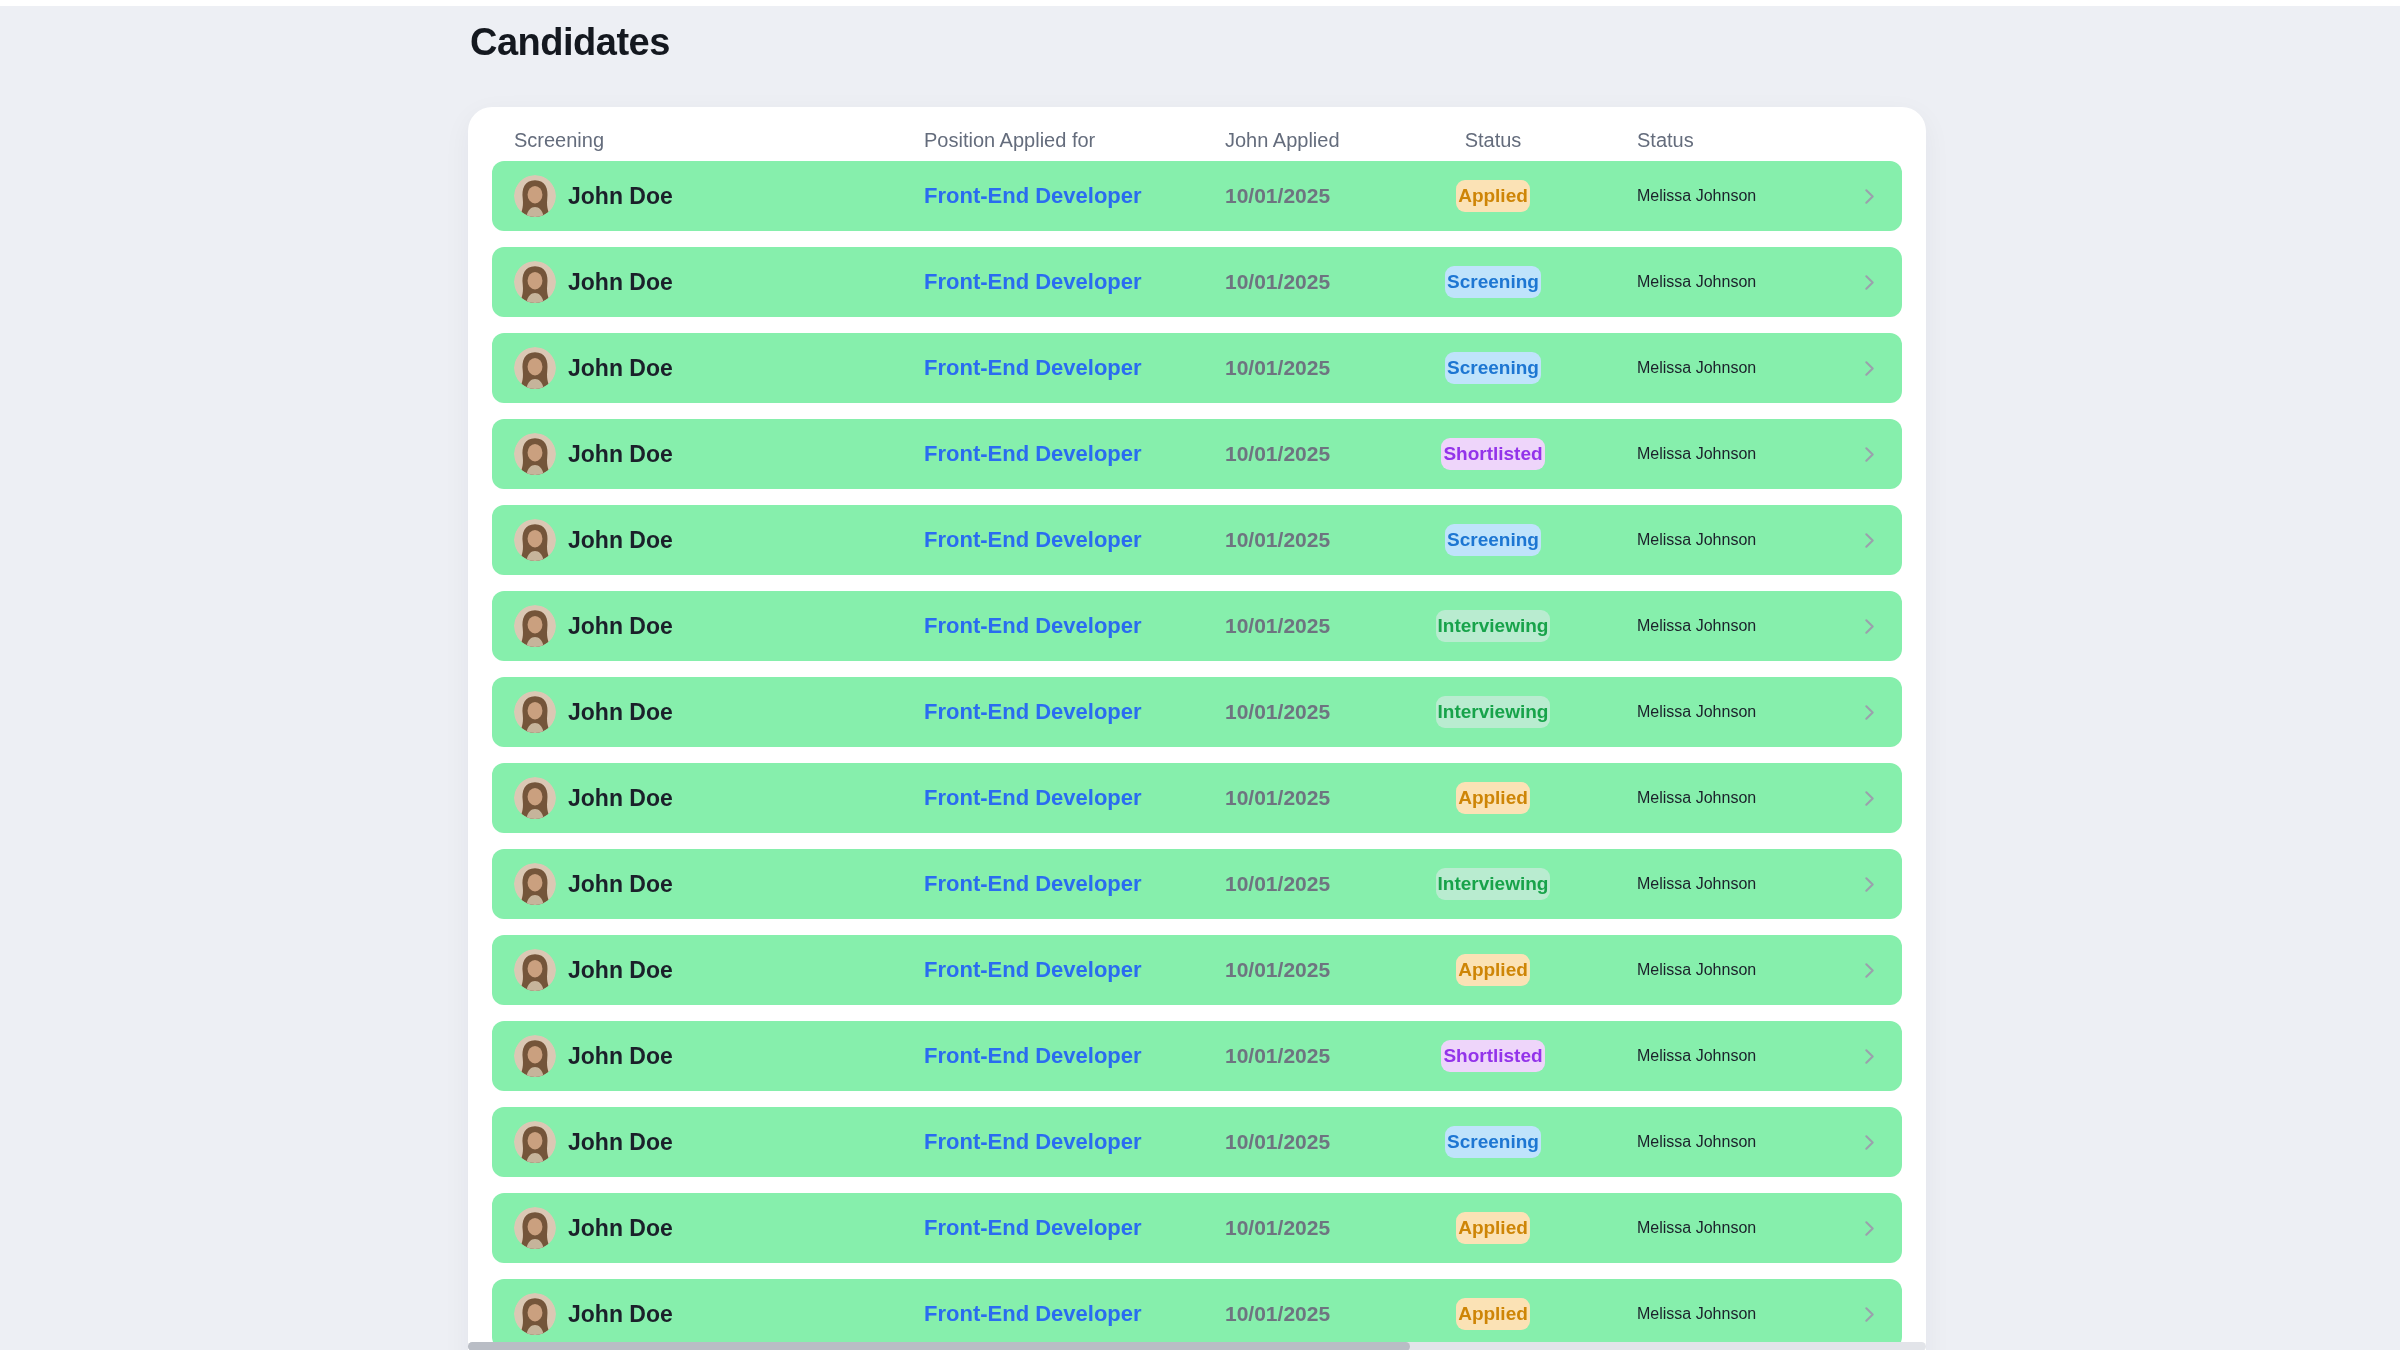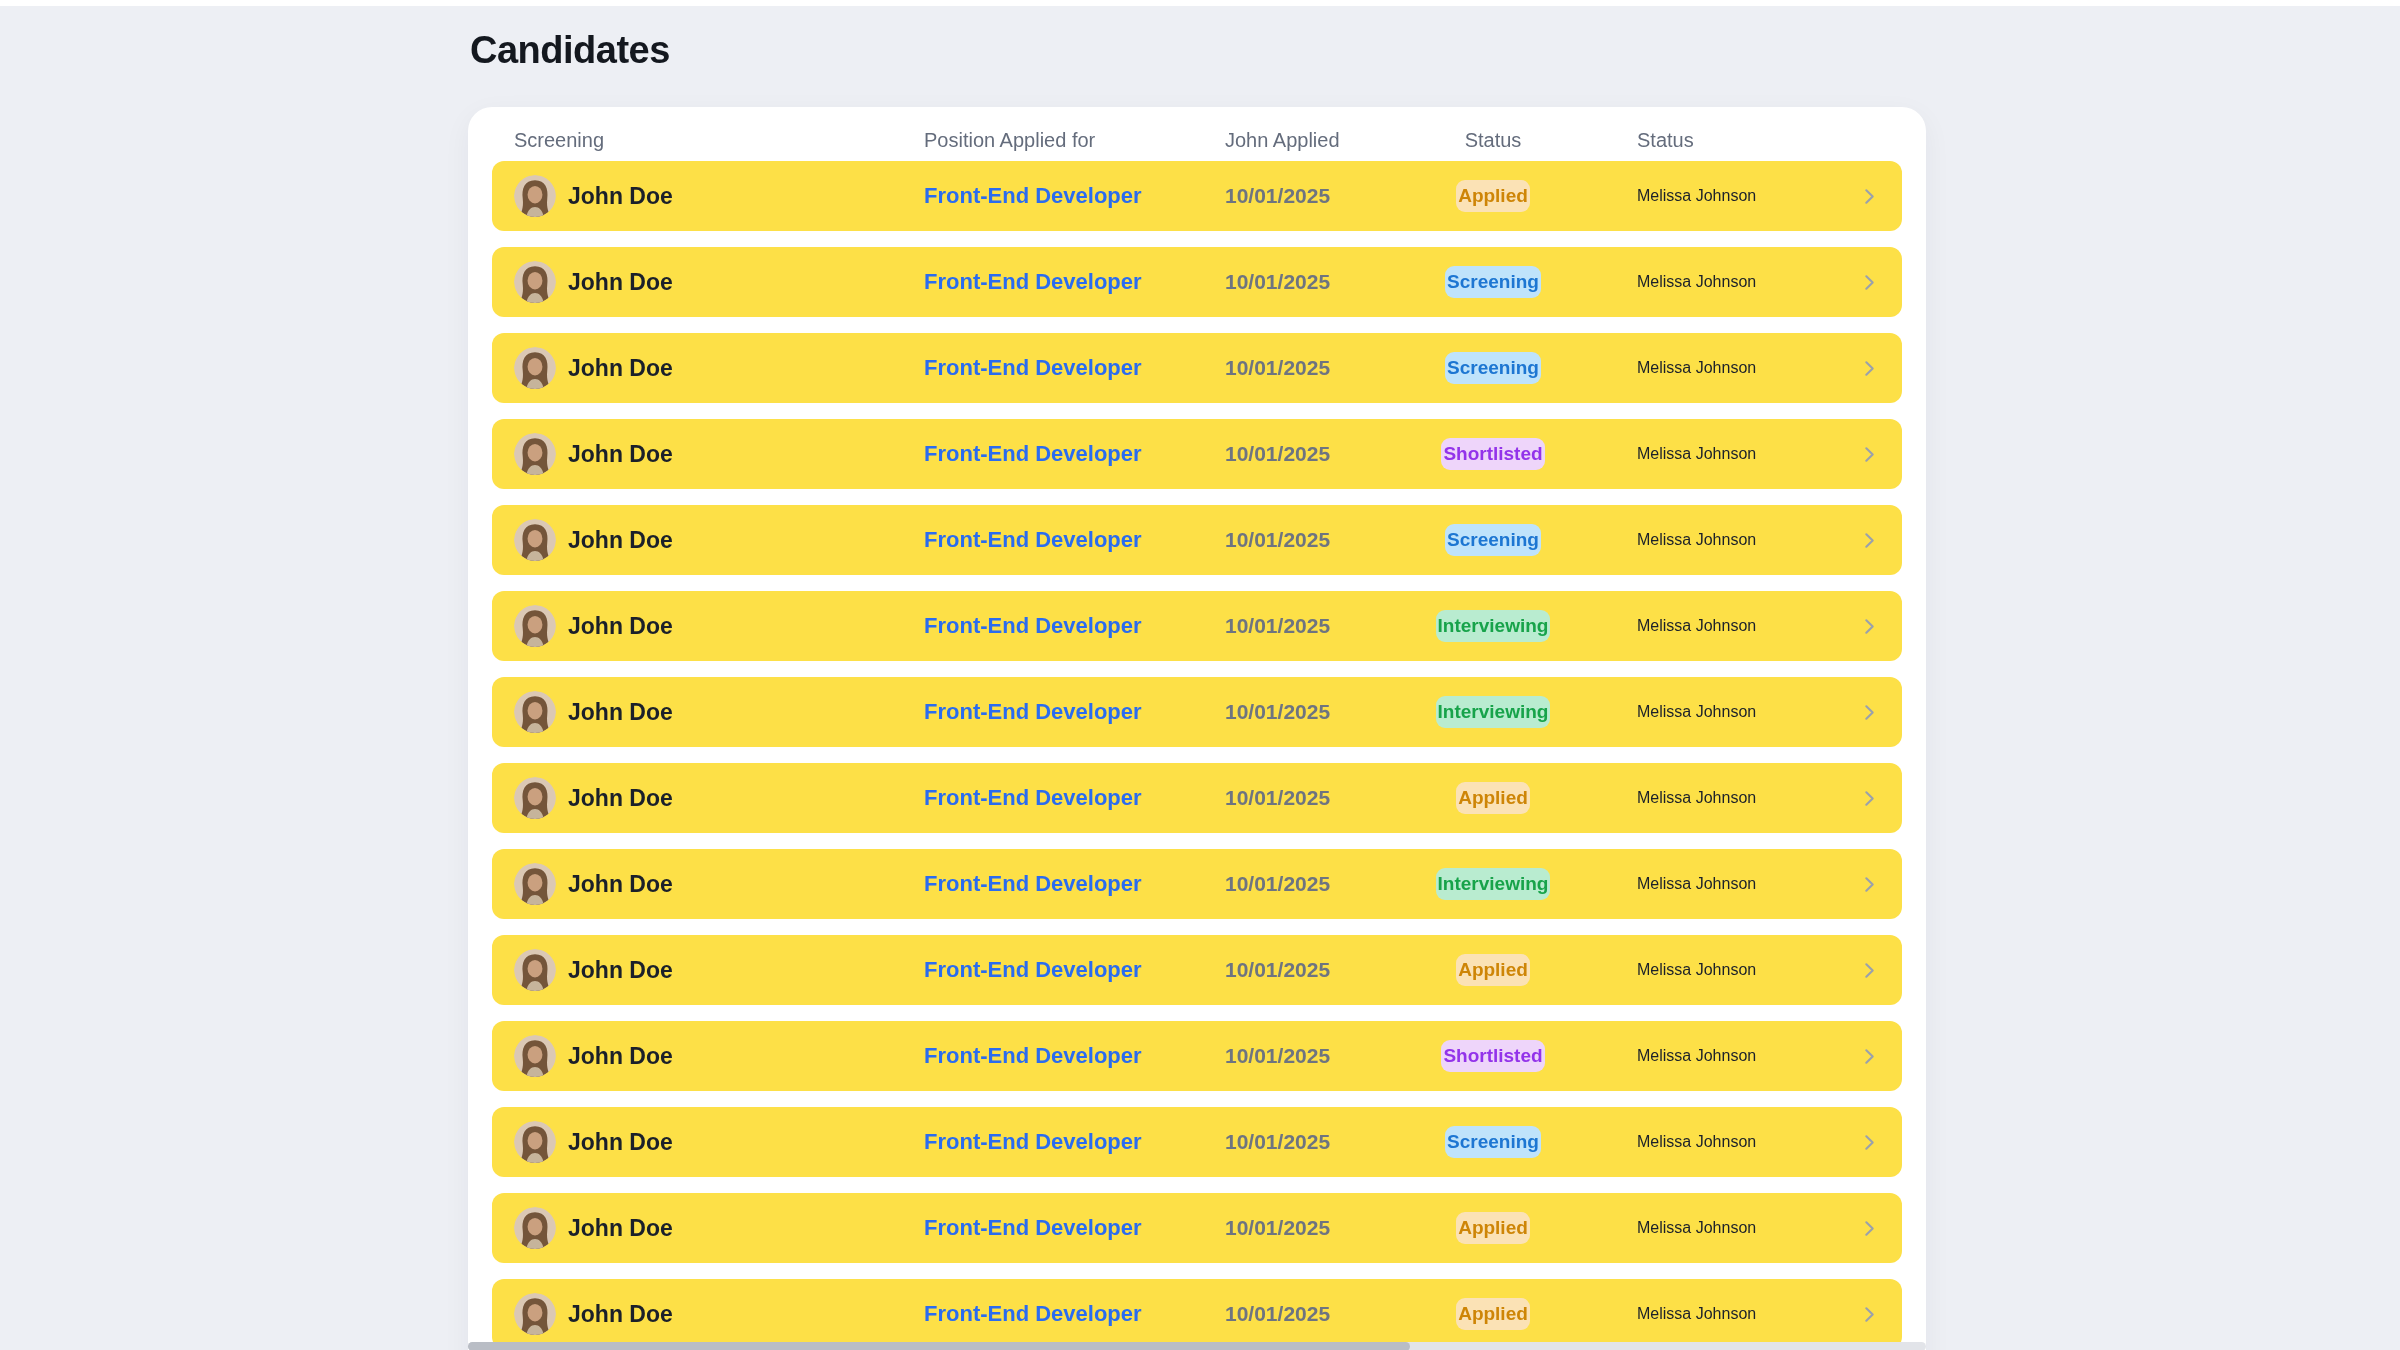--- a/index.html
+++ b/index.html
@@ -8,21 +8,21 @@
     overflow: hidden;
     font-family: "Liberation Sans", sans-serif;
     background: #edeff4;
   }
   .top-strip {
     position: absolute; left: 0; top: 0;
     width: 2400px; height: 6px;
     background: #ffffff;
   }
   .page-title {
-    position: absolute; left: 470px; top: 28px;
+    position: absolute; left: 470px; top: 20px;
     font-size: 38px; font-weight: 700;
     letter-spacing: -0.5px;
     color: #14181f;
     line-height: 44px;
   }
   .card {
     position: absolute; left: 468px; top: 107px;
     width: 1458px; height: 1260px;
     background: #ffffff;
     border-radius: 24px 24px 0 0;
@@ -39,21 +39,21 @@
     height: 24px;
     color: #646c7c;
     font-size: 20px;
     font-weight: 400;
   }
   .th-status { text-align: center; }
   .th-manager { padding-left: 34px; }
   .row {
     height: 70px;
     margin-bottom: 16px;
-    background: #fde047;
+    background: #86efac;
     border-radius: 12px;
     padding: 0 22px;
     cursor: pointer;
   }
   .cell-candidate {
     display: flex; align-items: center; gap: 12px;
   }
   .avatar {
     width: 42px; height: 42px;
     border-radius: 50%;

